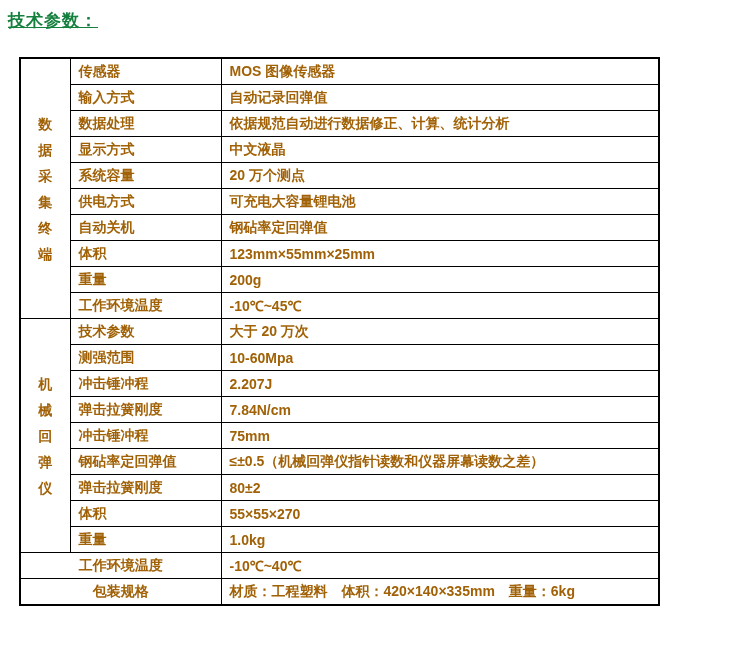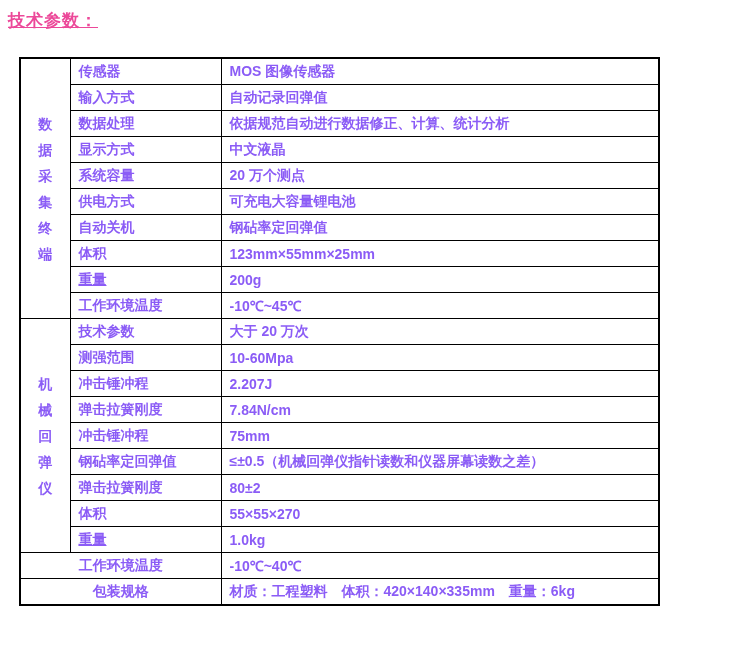--- a/index.html
+++ b/index.html
@@ -16,39 +16,39 @@
     width: 744px;
     height: 648px;
     background: #ffffff;
   }
   .page-title {
     position: absolute;
     left: 8px;
     top: 9px;
     font-size: 17px;
     font-weight: bold;
-    color: #ec4899;
+    color: #15803d;
     text-decoration: underline;
     letter-spacing: 1px;
   }
   table.spec-table {
     position: absolute;
     left: 19px;
     top: 57px;
     border-collapse: collapse;
     table-layout: fixed;
     width: 639px;
     border: 2px solid #000000;
   }
   table.spec-table td {
     border: 1px solid #000000;
     height: 25px;
     font-size: 14px;
     font-weight: bold;
-    color: #8b5cf6;
+    color: #a16207;
     vertical-align: middle;
     overflow: hidden;
   }
   td.group-cell {
     text-align: center;
     white-space: pre-line;
     line-height: 26px;
     padding: 0;
     font-size: 15px;
   }
@@ -57,21 +57,21 @@
     white-space: pre;
   }
   td.label-cell.center {
     text-align: center;
     padding: 0;
   }
   td.value-cell {
     padding: 0 0 0 8px;
     white-space: pre;
   }
-  .u { text-decoration: underline; }
+  .u { }
 </style>
 </head>
 <body>
 
 <div class="page">
   <div class="page-title">技术参数：</div>
 
   <table class="spec-table">
     <colgroup>
       <col style="width:50px">

